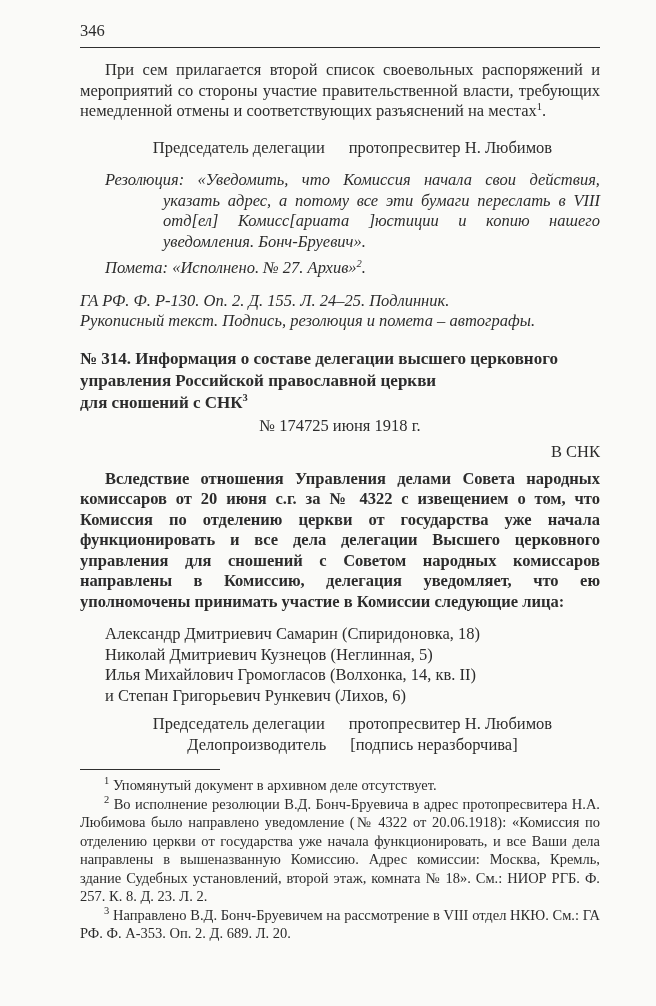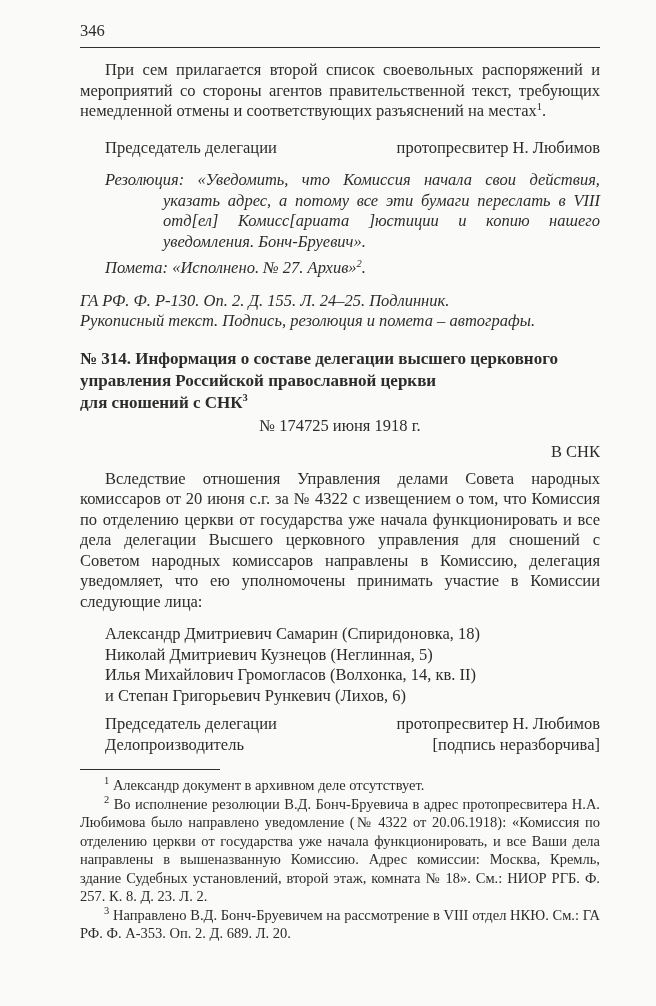--- a/index.html
+++ b/index.html
@@ -32,21 +32,21 @@
     border-top: 1.5px solid #2f2f2f;
     margin: 0 0 12px 0;
   }
   .para-transmittal {
     text-align: justify;
     text-indent: 25px;
     margin-bottom: 16px;
   }
   .sigrow {
     display: flex;
-    justify-content: space-between;
+    justify-content: center;
     margin-bottom: 0;
     gap: 24px;
   }
   .sigrow .role { margin-left: 25px; }
   .sigrow-first { margin-bottom: 12px; }
   .resolution {
     font-style: italic;
     text-align: justify;
     margin-left: 83px;
     text-indent: -58px;
@@ -76,20 +76,21 @@
     margin-bottom: 6px;
   }
   .addressee {
     text-align: right;
     margin-bottom: 6px;
   }
   .para-body {
     text-align: justify;
     text-indent: 25px;
     margin-bottom: 12px;
+    font-weight: bold;
   }
   .members { margin-bottom: 8px; }
   .members .member { margin-left: 25px; }
   .fnrule {
     border: none;
     border-top: 1.3px solid #2f2f2f;
     width: 140px;
     margin: 14px 0 6px 0;
   }
   .fn {
@@ -100,21 +101,21 @@
   }
 </style>
 </head>
 <body>
 
 <div class="page">
 
   <div class="pagenum">346</div>
   <hr class="toprule">
 
-  <p class="para-transmittal"><span>При сем прилагается второй список своевольных распоряжений и мероприятий со стороны агентов правительственной текст, требующих немедленной отмены и соответствующих разъяснений на местах</span><sup class="fnref">1</sup><span>.</span></p>
+  <p class="para-transmittal"><span>При сем прилагается второй список своевольных распоряжений и мероприятий со стороны участие правительственной власти, требующих немедленной отмены и соответствующих разъяснений на местах</span><sup class="fnref">1</sup><span>.</span></p>
 
   <div class="sigrow sigrow-first">
     <span class="role">Председатель делегации</span>
     <span class="name">протопресвитер Н. Любимов</span>
   </div>
 
   <p class="resolution">Резолюция: «Уведомить, что Комиссия начала свои действия, указать адрес, а потому все эти бумаги переслать в VIII отд[ел] Комисс[ариата ]юстиции и копию нашего уведомления. Бонч-Бруевич».</p>
 
   <p class="pometa"><span>Помета: «Исполнено. № 27. Архив»</span><sup class="fnref">2</sup><span>.</span></p>
 
@@ -152,18 +153,18 @@
     </div>
     <div class="sigrow">
       <span class="role">Делопроизводитель</span>
       <span class="name">[подпись неразборчива]</span>
     </div>
   </div>
 
   <hr class="fnrule">
 
   <div class="footnotes">
-    <p class="fn"><sup class="fnref">1</sup> <span>Александр документ в архивном деле отсутствует.</span></p>
+    <p class="fn"><sup class="fnref">1</sup> <span>Упомянутый документ в архивном деле отсутствует.</span></p>
     <p class="fn"><sup class="fnref">2</sup> <span>Во исполнение резолюции В.Д. Бонч-Бруевича в адрес протопресвитера Н.А. Любимова было направлено уведомление (№ 4322 от 20.06.1918): «Комиссия по отделению церкви от государства уже начала функционировать, и все Ваши дела направлены в вышеназванную Комиссию. Адрес комиссии: Москва, Кремль, здание Судебных установлений, второй этаж, комната № 18». См.: НИОР РГБ. Ф. 257. К. 8. Д. 23. Л. 2.</span></p>
     <p class="fn"><sup class="fnref">3</sup> <span>Направлено В.Д. Бонч-Бруевичем на рассмотрение в VIII отдел НКЮ. См.: ГА РФ. Ф. А-353. Оп. 2. Д. 689. Л. 20.</span></p>
   </div>
 
 </div>
 
 </body></html>

